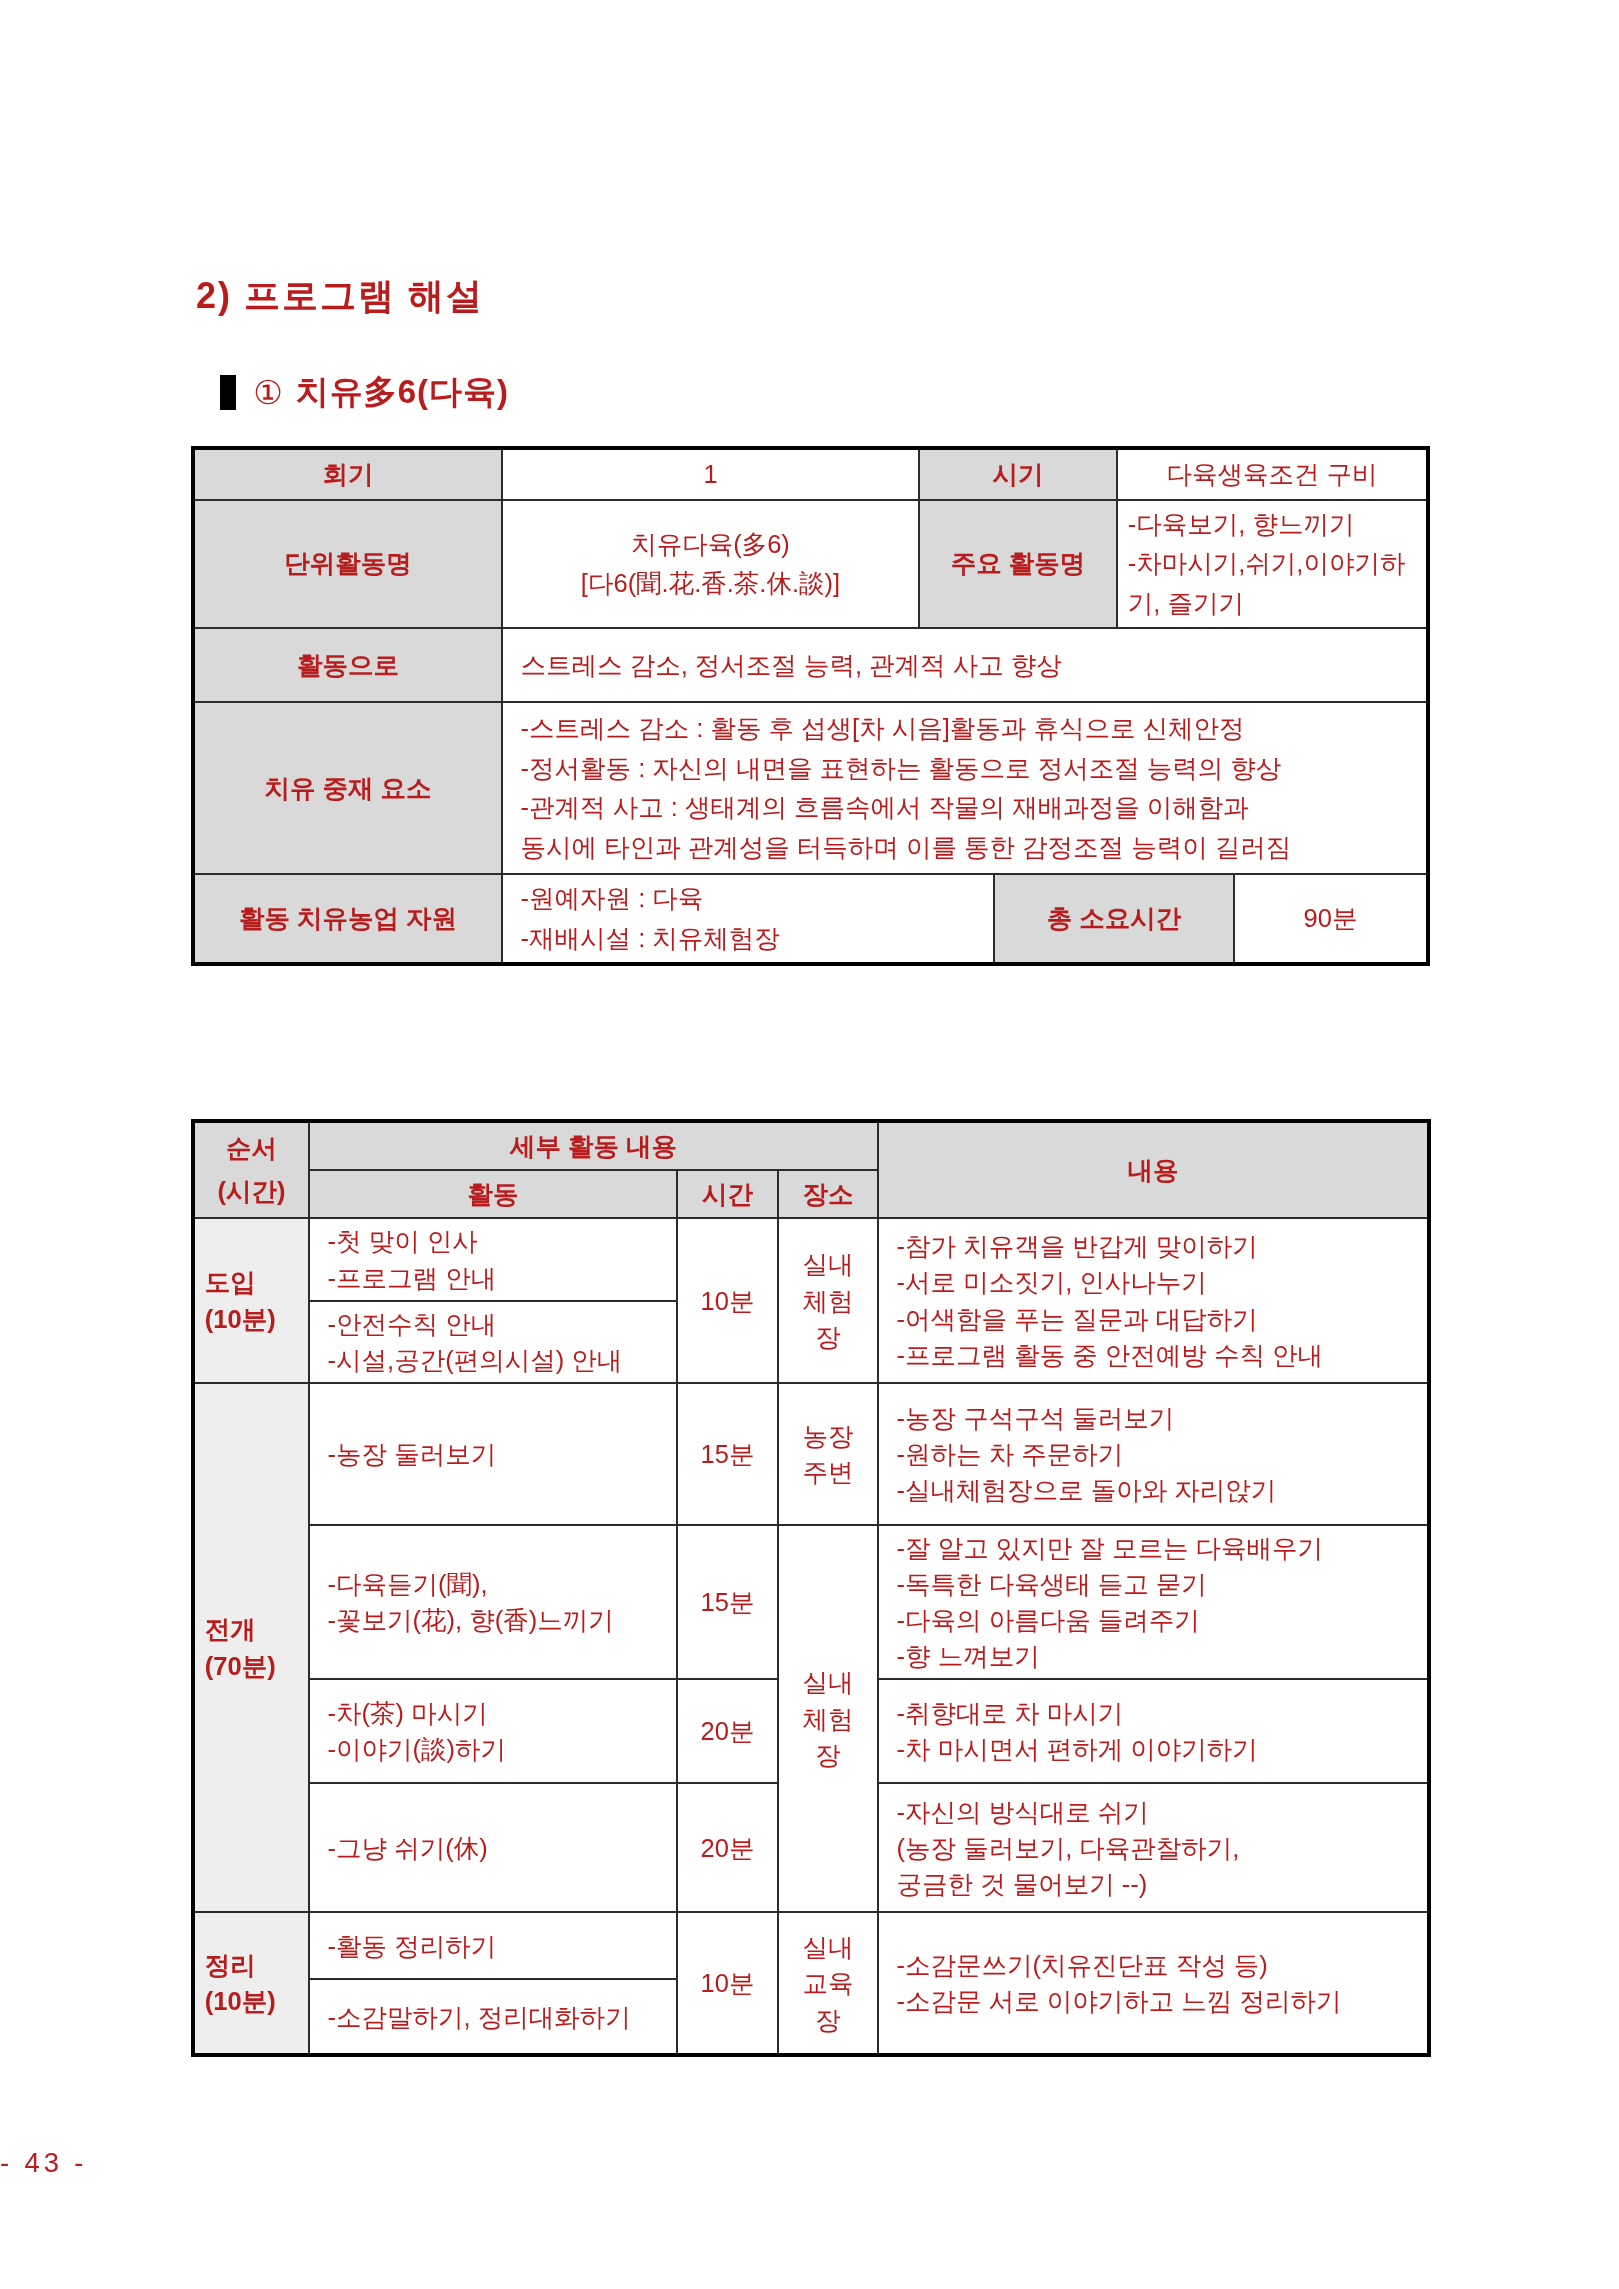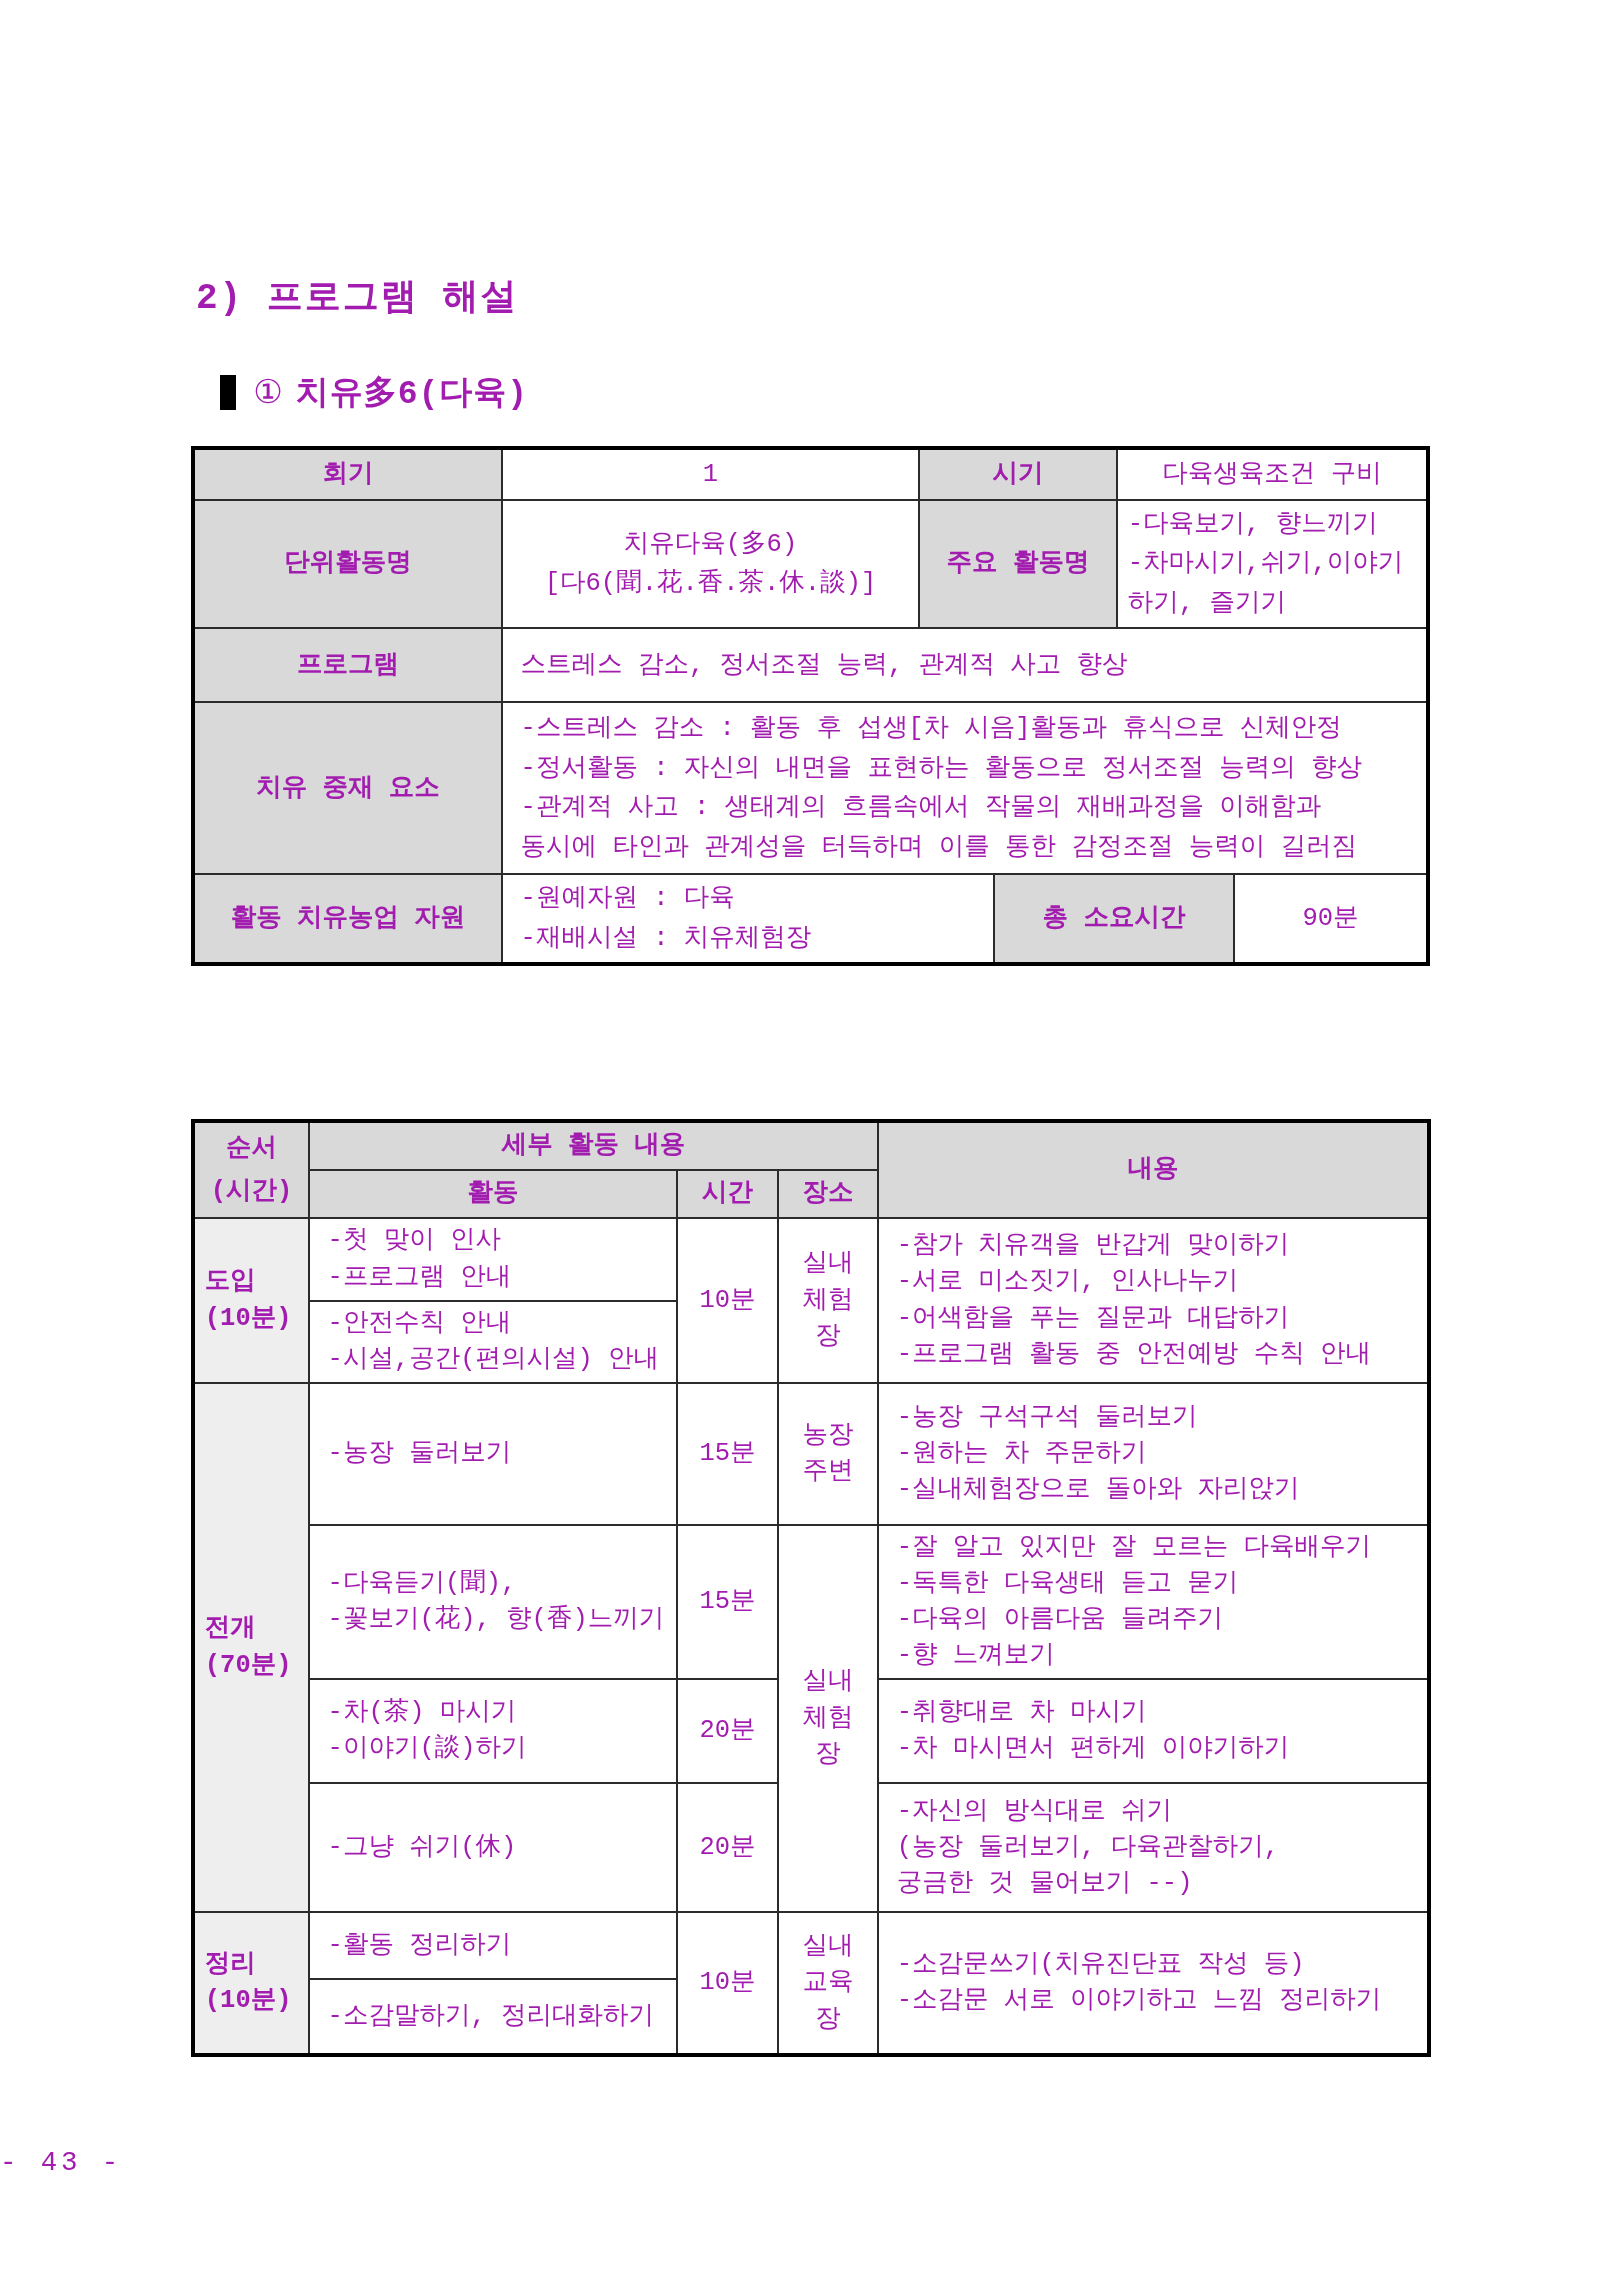--- a/index.html
+++ b/index.html
@@ -1,21 +1,21 @@
 <!DOCTYPE html>
 <html><head>
 <meta charset="utf-8">
 <style>
   html,body{margin:0;padding:0;background:#888;}
   .page{
     position:relative;
     width:1619px;height:2290px;
     background:#ffffff;
-    font-family:Liberation Mono, monospace;
-    color:#a21caf;
+    font-family:Liberation Sans, sans-serif;
+    color:#b91c1c;
     overflow:hidden;
   }
   .title{
     position:absolute;left:196px;top:272px;
     font-size:36px;font-weight:600;letter-spacing:2px;
   }
   .subtitle{
     position:absolute;left:220px;top:370px;
     display:flex;align-items:center;
     font-size:33px;font-weight:600;letter-spacing:1px;
@@ -95,21 +95,21 @@
     </tr>
     <tr style="height:113px">
       <td class="lbl">단위활동명</td>
       <td class="ctr">치유다육(多6)
 [다6(聞.花.香.茶.休.談)]</td>
       <td class="lbl" colspan="2">주요 활동명</td>
       <td class="lft wrapcell" colspan="2" style="padding-left:9.8px;padding-right:3.9px">-다육보기, 향느끼기
 -차마시기,쉬기,이야기하기, 즐기기</td>
     </tr>
     <tr style="height:74px">
-      <td class="lbl">프로그램</td>
+      <td class="lbl">활동으로</td>
       <td class="lft" colspan="5">스트레스 감소, 정서조절 능력, 관계적 사고 향상</td>
     </tr>
     <tr style="height:172px">
       <td class="lbl">치유 중재 요소</td>
       <td class="lft" colspan="5">-스트레스 감소 : 활동 후 섭생[차 시음]활동과 휴식으로 신체안정
 -정서활동 : 자신의 내면을 표현하는 활동으로 정서조절 능력의 향상
 -관계적 사고 : 생태계의 흐름속에서 작물의 재배과정을 이해함과
  동시에 타인과 관계성을 터득하며 이를 통한 감정조절 능력이 길러짐</td>
     </tr>
     <tr style="height:90px">

